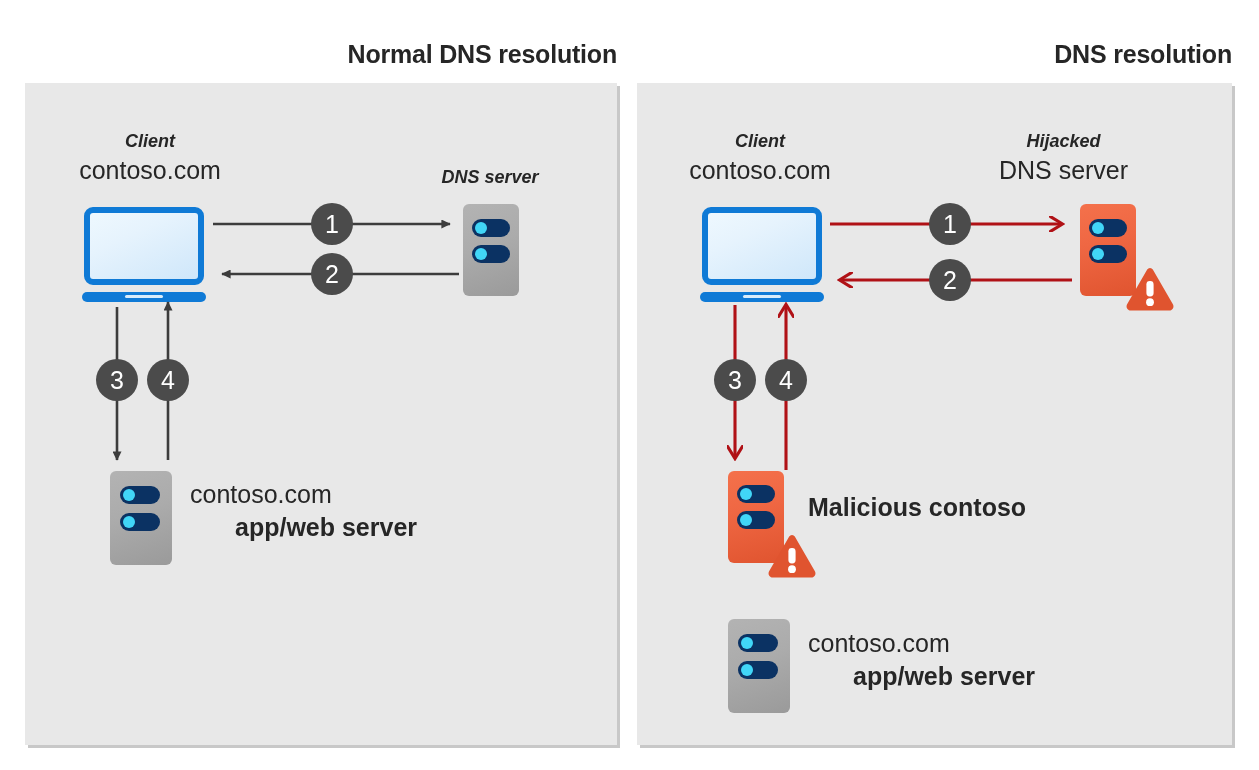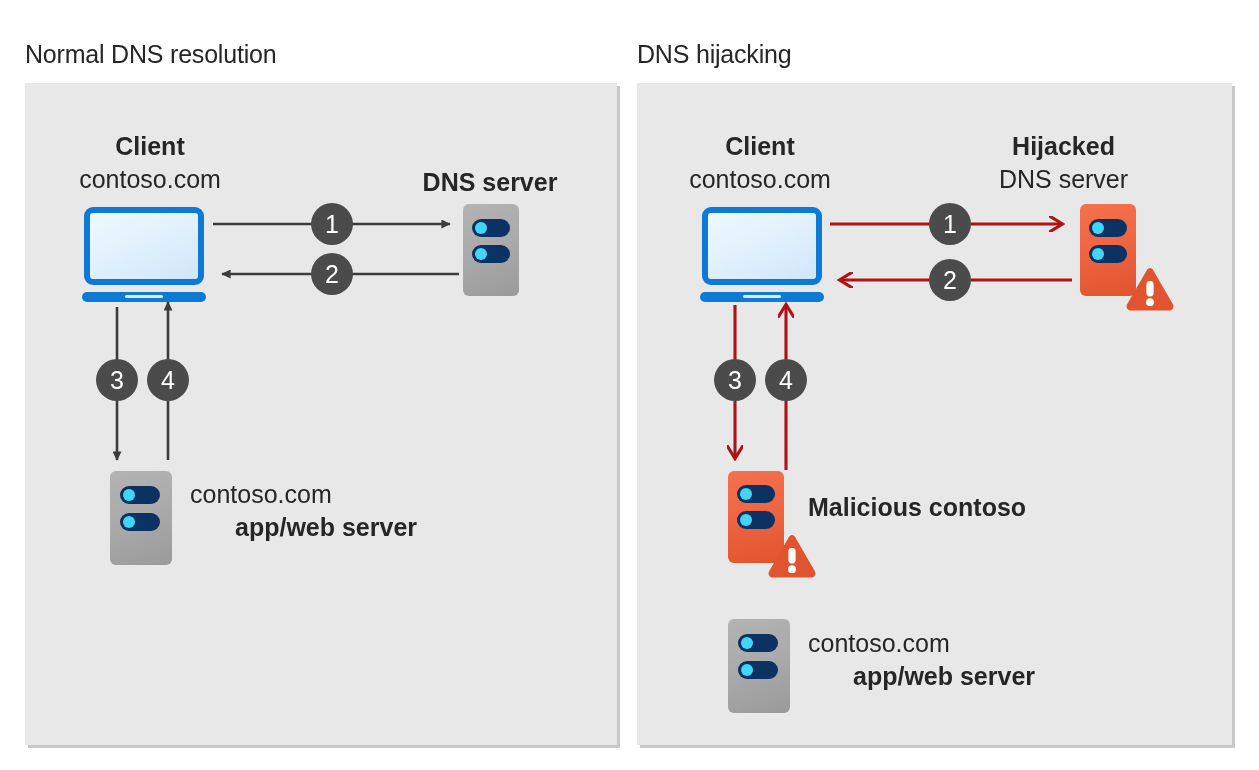--- a/index.html
+++ b/index.html
@@ -17,23 +17,23 @@
   .stage {
     position: absolute;
     left: 0; top: 0;
     width: 1259px;
     height: 770px;
   }
 
   
   .panel-title {
     position: absolute;
-    text-align: left;
+    text-align: right;
     font-size: 25px;
-    font-weight: normal;
+    font-weight: bold;
     color: #262626;
     letter-spacing: -0.2px;
     white-space: nowrap;
   }
   #title-left  { left: 25px;  top: 40px; width: 592px; }
   #title-right { left: 637px; top: 40px; width: 595px; }
 
   .panel {
     position: absolute;
     background: #e8e8e8;
@@ -43,21 +43,21 @@
   #panel-right { left: 637px; top: 83px; width: 595px; height: 662px; }
 
   
   .node-label {
     position: absolute;
     text-align: center;
     color: #262626;
     white-space: nowrap;
     line-height: 1.32;
   }
-  .node-label .strong { font-weight: bold; font-size: 25px; display: block; }
+  .node-label .strong { font-weight: bold; font-size: 18px; display: block; font-style: italic; }
   .node-label .light  { font-weight: normal; font-size: 25px; display: block; }
 
   
   .inline-label {
     position: absolute;
     color: #262626;
     white-space: nowrap;
     line-height: 1.30;
   }
   .inline-label .light  { font-weight: normal; font-size: 25px; display: block; }
@@ -163,21 +163,21 @@
 </style>
 </head>
 <body>
 
 <div class="stage">
 
   <div class="panel" id="panel-left"></div>
   <div class="panel" id="panel-right"></div>
 
   <div class="panel-title" id="title-left">Normal DNS resolution</div>
-  <div class="panel-title" id="title-right">DNS hijacking</div>
+  <div class="panel-title" id="title-right">DNS resolution</div>
 
   <div class="node-label" style="left:40px; top:130px; width:220px;">
     <span class="strong">Client</span>
     <span class="light">contoso.com</span>
   </div>
 
   <div class="laptop" style="left:84px; top:207px; width:120px; height:96px;">
     <div class="lid"></div>
     <div class="base"></div>
     <div class="notch"></div>

